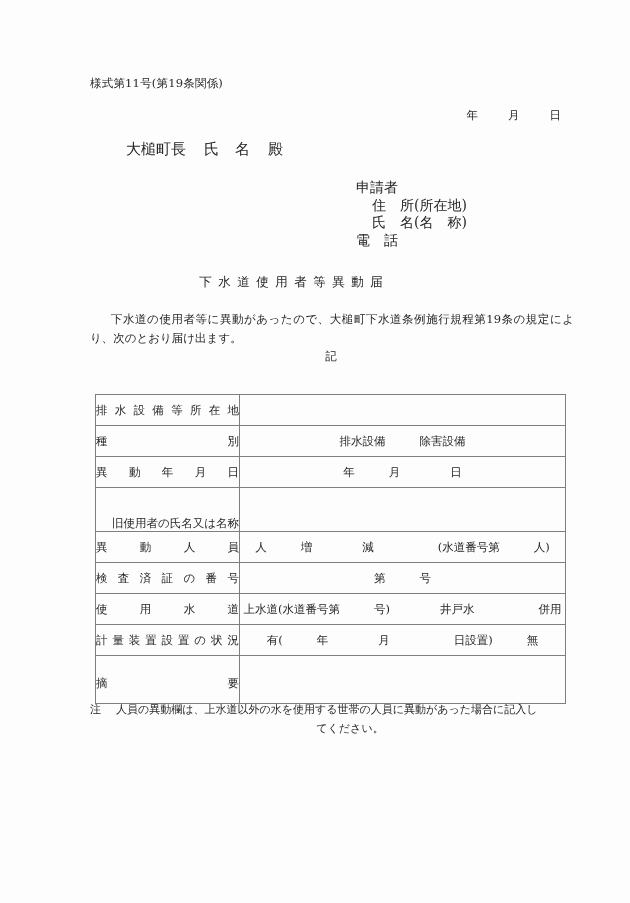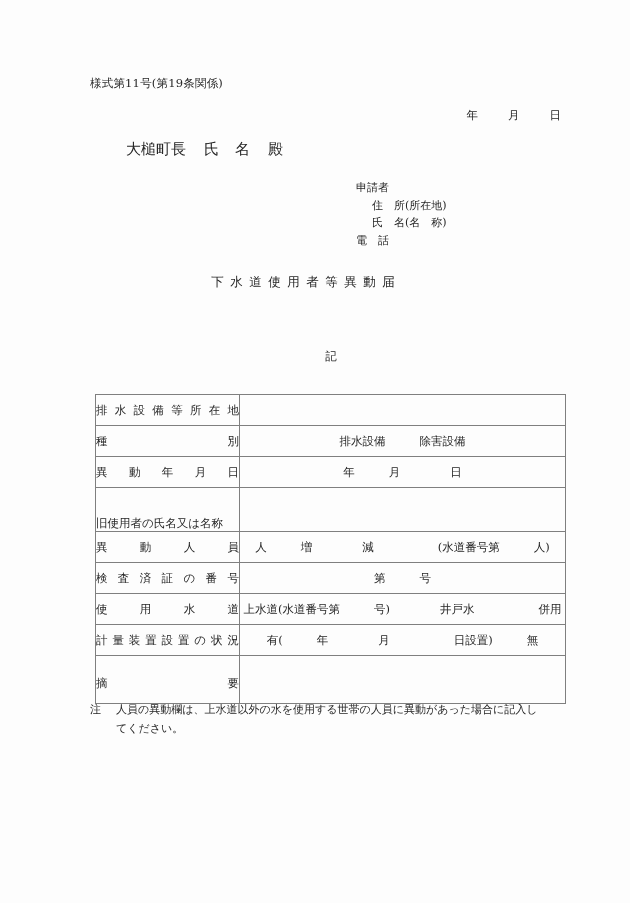--- a/index.html
+++ b/index.html
@@ -56,39 +56,38 @@
   }
   .addressee .g1 { display: inline-block; width: 18px; }
   .addressee .g2 { display: inline-block; width: 16px; }
   .addressee .g3 { display: inline-block; width: 18px; }
 
   
   .applicant {
     position: absolute;
     left: 340px;
     top: 179px;
-    font-size: 11px;
+    font-size: 14px;
     line-height: 17.5px;
     white-space: nowrap;
   }
   .applicant .ln { display: block; }
   .applicant .ind { padding-left: 16px; }
 
   
   .doc-title {
     position: absolute;
     left: 0;
     top: 274px;
     width: 550px;
     text-align: center;
     font-size: 12.5px;
     letter-spacing: 6.5px;
     text-indent: 6.5px;
     white-space: nowrap;
-    margin-left: 12px;
   }
 
   
   .body-para {
     position: absolute;
     left: 74px;
     top: 310px;
     width: 484px;
     font-size: 11.5px;
     line-height: 19px;
@@ -129,21 +128,21 @@
     padding: 0 6px;
     white-space: nowrap;
     overflow: hidden;
   }
   .lbl {
     display: flex;
     justify-content: space-between;
     width: 100%;
   }
   .lbl > span { display: inline-block; }
-  .lbl-plain { display: block; text-align: left; margin-top: 28px; }
+  .lbl-plain { display: block; text-align: right; margin-top: 28px; }
 
   .cell-value {
     padding: 0 8px;
     white-space: nowrap;
     overflow: hidden;
   }
   .v-center { text-align: center; }
   .v-left   { text-align: center; }
   .g-md  { display: inline-block; width: 34px; }
   .g-lg  { display: inline-block; width: 50px; }
@@ -154,21 +153,21 @@
   
   .footnote {
     position: absolute;
     left: 74px;
     top: 700px;
     width: 494px;
     font-size: 11px;
     line-height: 19px;
   }
   .footnote .fn-head { display: inline-block; width: 26px; }
-  .footnote .fn-l2 { display: block; padding-left: 26px; }
+  .footnote .fn-l2 { display: block; padding-left: 26px; text-align: center; }
 </style>
 </head>
 <body>
 
 <div class="page">
 
   <div class="form-no">様式第11号(第19条関係)</div>
 
   <div class="date-line">
     <span>年</span><span class="sp"></span><span>月</span><span class="sp"></span><span>日</span>
@@ -180,20 +179,21 @@
 
   <div class="applicant">
     <span class="ln">申請者</span>
     <span class="ln ind">住　所(所在地)</span>
     <span class="ln ind">氏　名(名　称)</span>
     <span class="ln">電　話</span>
   </div>
 
   <div class="doc-title">下水道使用者等異動届</div>
 
+  <div class="body-para">下水道の使用者等に異動があったので、大槌町下水道条例施行規程第19条の規定により、次のとおり届け出ます。</div>
 
   <div class="ki">記</div>
 
   <table class="form-table">
     <tbody>
         <tr>
           <td class="cell-label">
             <span class="lbl">
               <span>排</span>
               <span>水</span>

